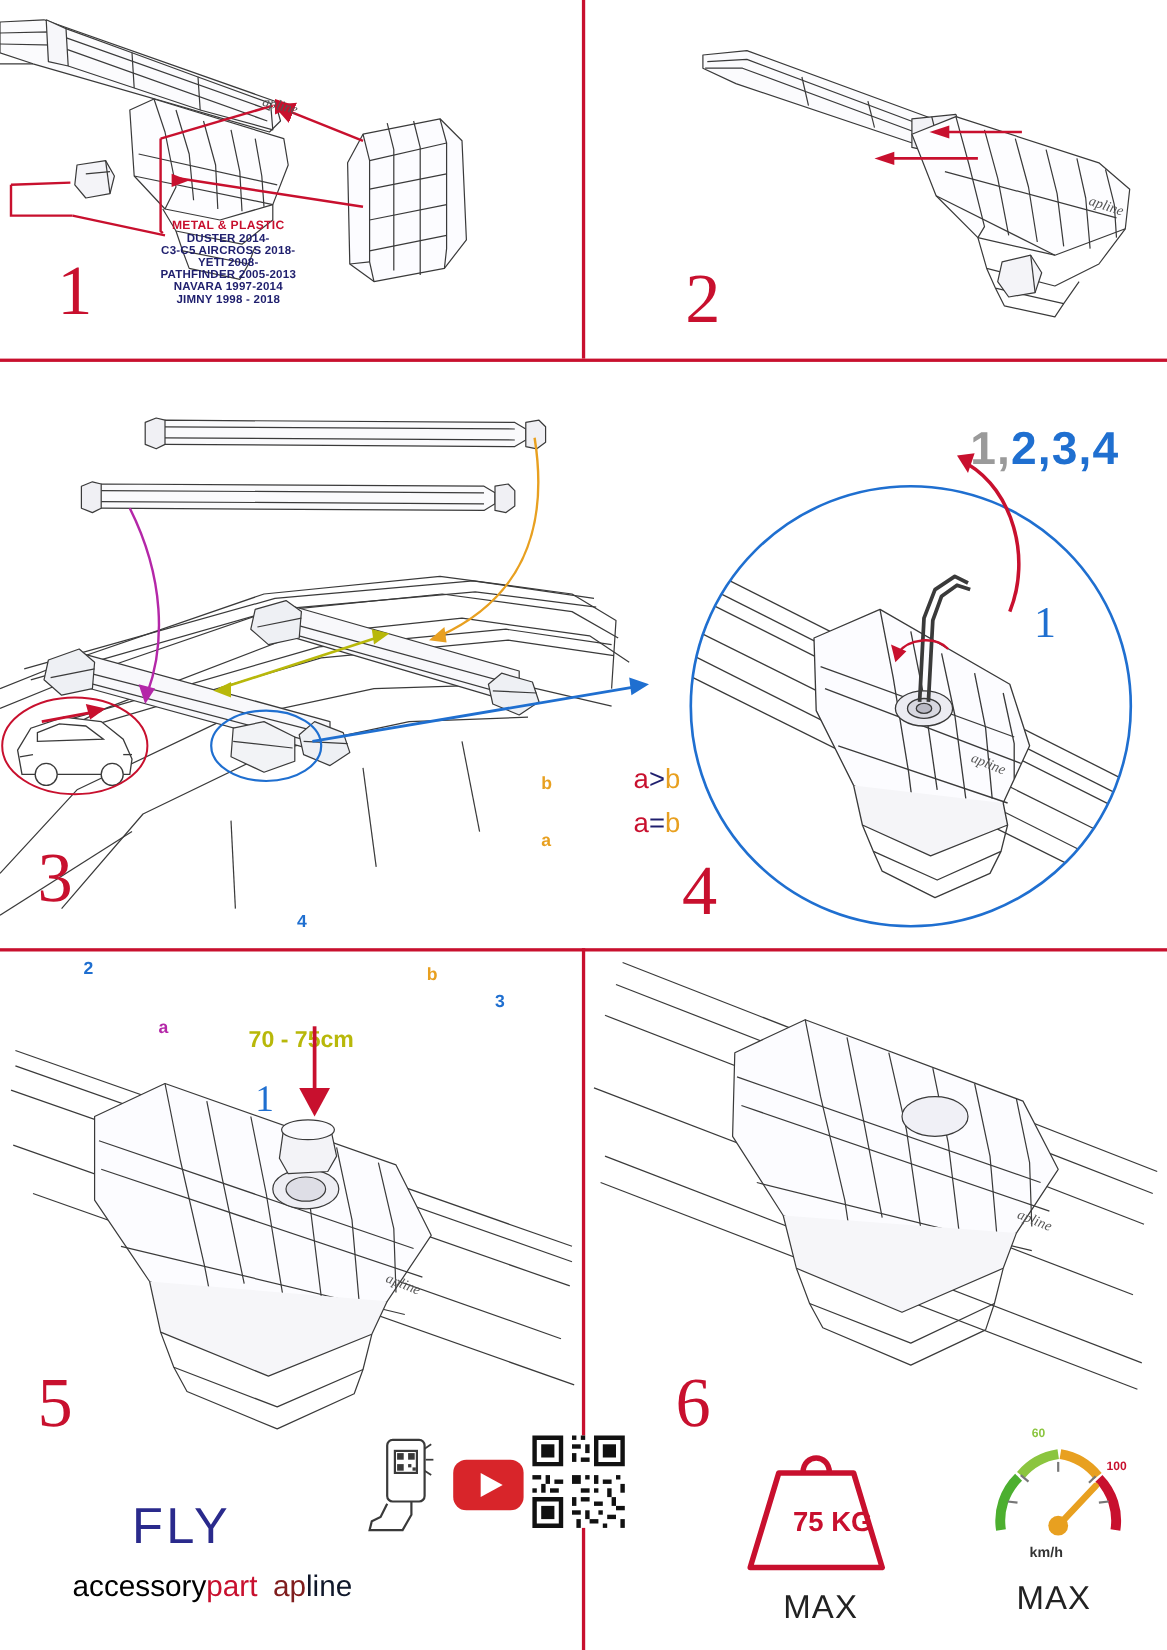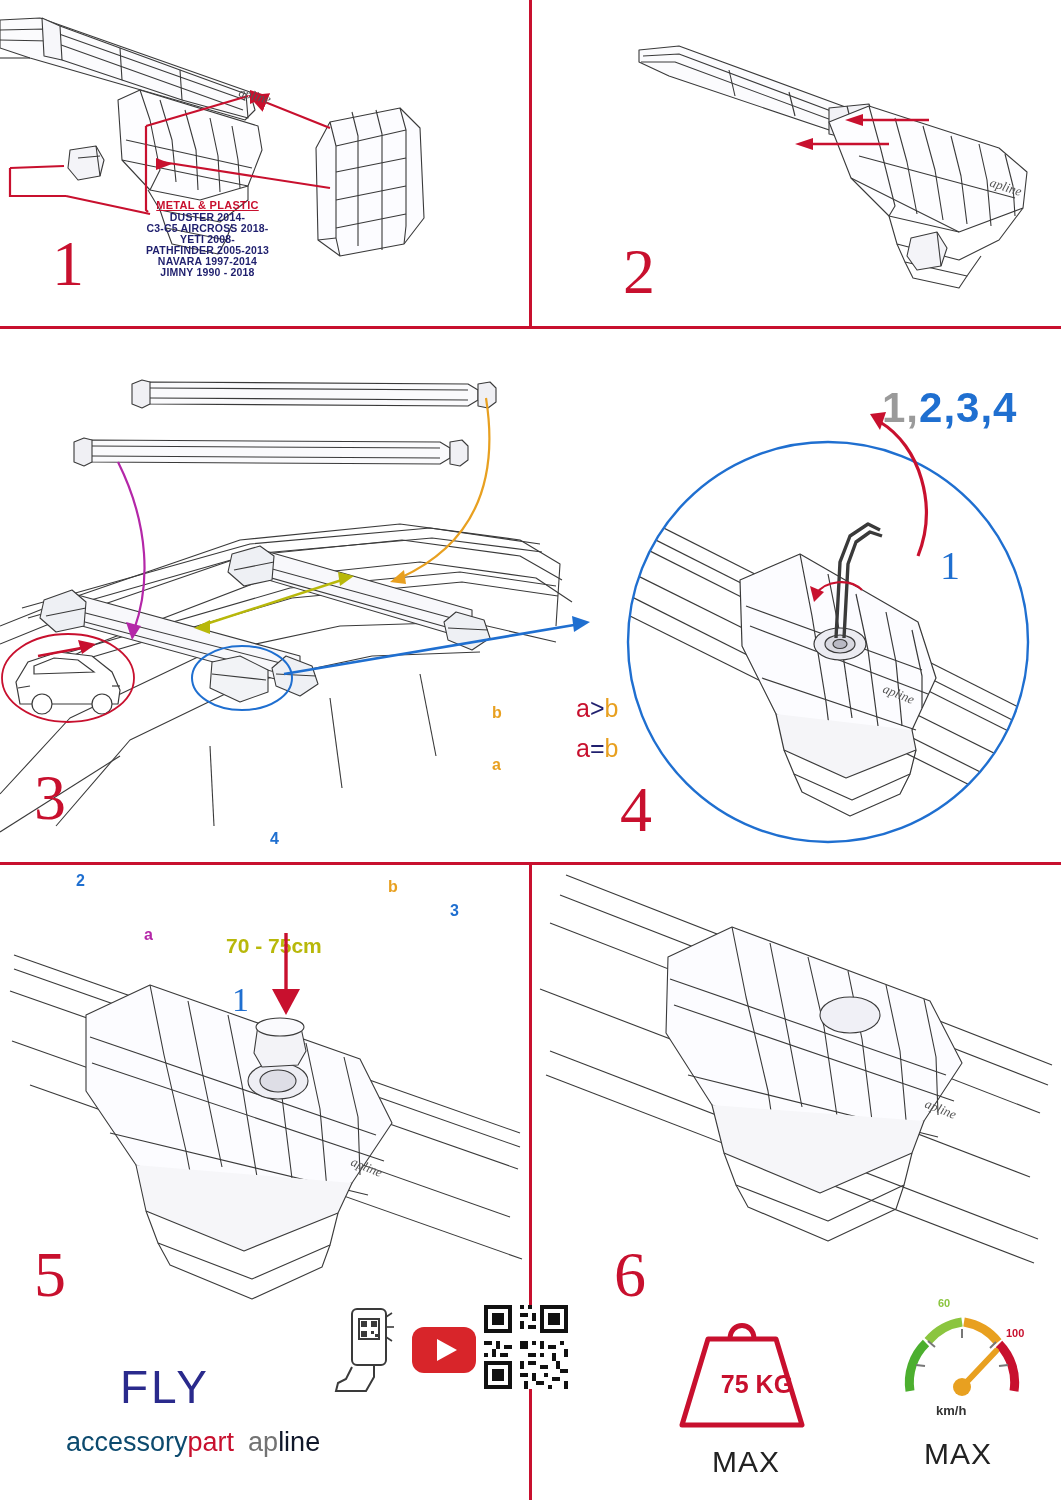--- a/index.html
+++ b/index.html
@@ -4,36 +4,36 @@
 <style>
   html,body{margin:0;padding:0;background:#ffffff;}
   body{width:1061px;height:1500px;position:relative;font-family:"Liberation Sans",sans-serif;overflow:hidden;}
   .sheet{position:absolute;left:0;top:0;width:1061px;height:1500px;}
   .hr{position:absolute;left:0;width:1061px;height:3px;background:#c8102e;}
   .vr{position:absolute;width:3px;background:#c8102e;}
   .step-num{position:absolute;color:#c8102e;font-size:64px;font-weight:400;font-family:"Liberation Serif",serif;line-height:1;}
   .panel{position:absolute;}
   svg{display:block;overflow:visible;}
   .metal-block{position:absolute;text-align:center;line-height:1.05;}
-  .metal-title{color:#c8102e;font-size:11px;font-weight:bold;letter-spacing:.3px;text-decoration:underline;}
+  .metal-title{color:#c8102e;font-size:11px;font-weight:bold;letter-spacing:.3px;}
   .metal-list{color:#1f1f6e;font-size:10.5px;font-weight:bold;letter-spacing:.2px;}
   .ab{position:absolute;font-size:25px;font-weight:normal;font-family:"Liberation Sans",sans-serif;}
   .ab .a{color:#c8102e;}
   .ab .op{color:#1f1f6e;}
   .ab .b{color:#e8a020;}
   .seq{position:absolute;font-size:42px;font-weight:bold;letter-spacing:1px;}
   .seq .g{color:#9a9a9a;}
   .seq .bl{color:#1f6fd0;}
   .dimtxt{position:absolute;color:#b8b80a;font-size:21px;font-weight:bold;font-family:"Liberation Sans",sans-serif;}
   .mini{position:absolute;font-size:16px;font-weight:bold;}
   .brand-fly{position:absolute;color:#2a2a8c;font-size:46px;letter-spacing:3px;font-family:"Liberation Sans",sans-serif;}
   .brand-line{position:absolute;font-size:27px;font-family:"Liberation Sans",sans-serif;}
-  .brand-line .acc{color:#0c4a6e;text-align:right;}
+  .brand-line .acc{color:#000000;text-align:right;}
   .brand-line .part{color:#c8102e;}
-  .brand-line .ap{color:#737373;}
+  .brand-line .ap{color:#7f1d1d;}
   .brand-line .lin{color:#0f172a;}
   .maxtxt{position:absolute;color:#222;font-size:30px;font-family:"Liberation Sans",sans-serif;letter-spacing:1px;}
   .kgtxt{position:absolute;color:#c8102e;font-size:25px;font-weight:bold;}
   .spd{position:absolute;font-size:11px;font-weight:bold;}
   .num1blue{position:absolute;color:#1f6fd0;font-size:34px;font-family:"Liberation Serif",serif;}
   .apline-logo{font-family:"Liberation Serif",serif;font-style:italic;font-size:13px;fill:#555;}
 </style>
 </head>
 <body>
 
@@ -106,21 +106,21 @@
       </g>
       <text class="apline-logo" x="238" y="96" transform="rotate(14 238 96)">apline</text>
     </svg>
     <div class="metal-block" style="left:95px;top:200px;width:225px;">
       <div class="metal-title">METAL &amp; PLASTIC</div>
       <div class="metal-list">DUSTER 2014-</div>
       <div class="metal-list">C3-C5 AIRCROSS 2018-</div>
       <div class="metal-list">YETI 2008-</div>
       <div class="metal-list">PATHFINDER 2005-2013</div>
       <div class="metal-list">NAVARA 1997-2014</div>
-      <div class="metal-list">JIMNY 1990 - 2018</div>
+      <div class="metal-list">JIMNY 1998 - 2018</div>
     </div>
     <div class="step-num" style="left:52px;top:232px;">1</div>
   </div>
 
   <div class="panel" style="left:529px;top:0;width:532px;height:326px;">
     <svg width="532" height="326" viewBox="0 0 532 326">
       <g fill="none" stroke="#3a3a3a" stroke-width="1.1" stroke-linejoin="round">
 
         <path d="M110 50 L150 46 L330 112 L336 128 L324 138 L140 76 L110 62 Z" fill="#fbfbfd"></path>
         <path d="M114 56 L150 54 L326 120"></path>

